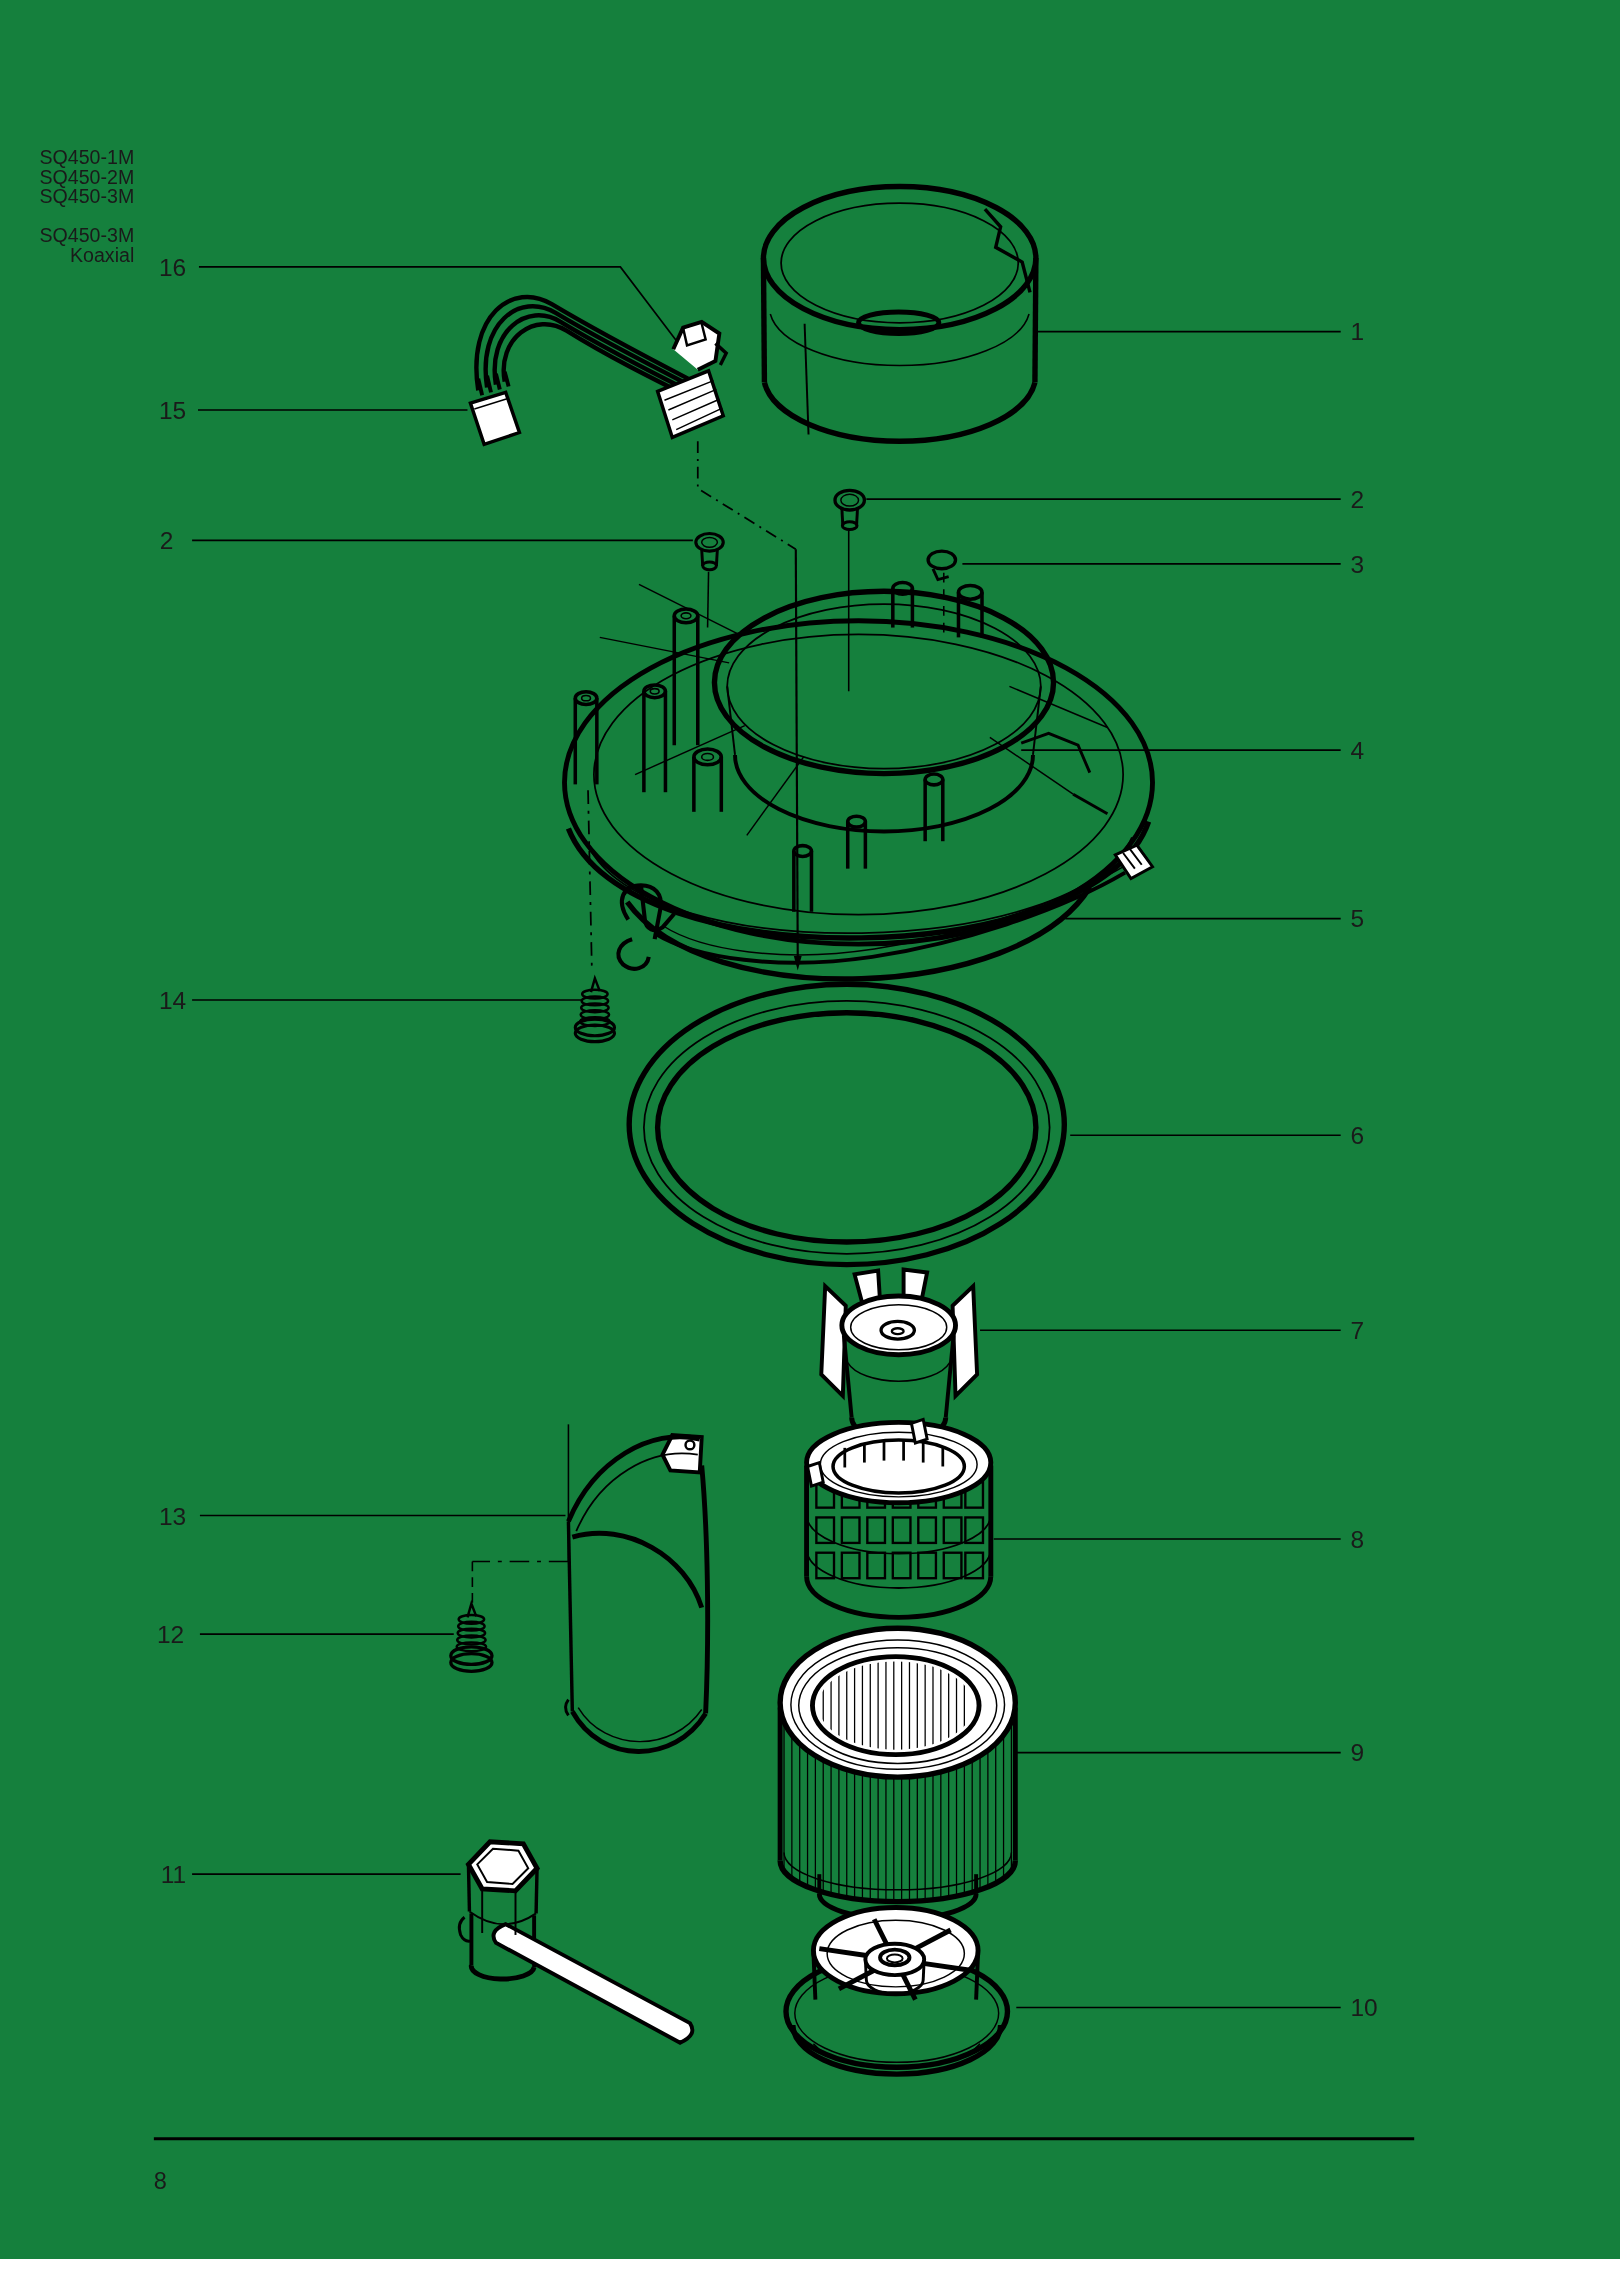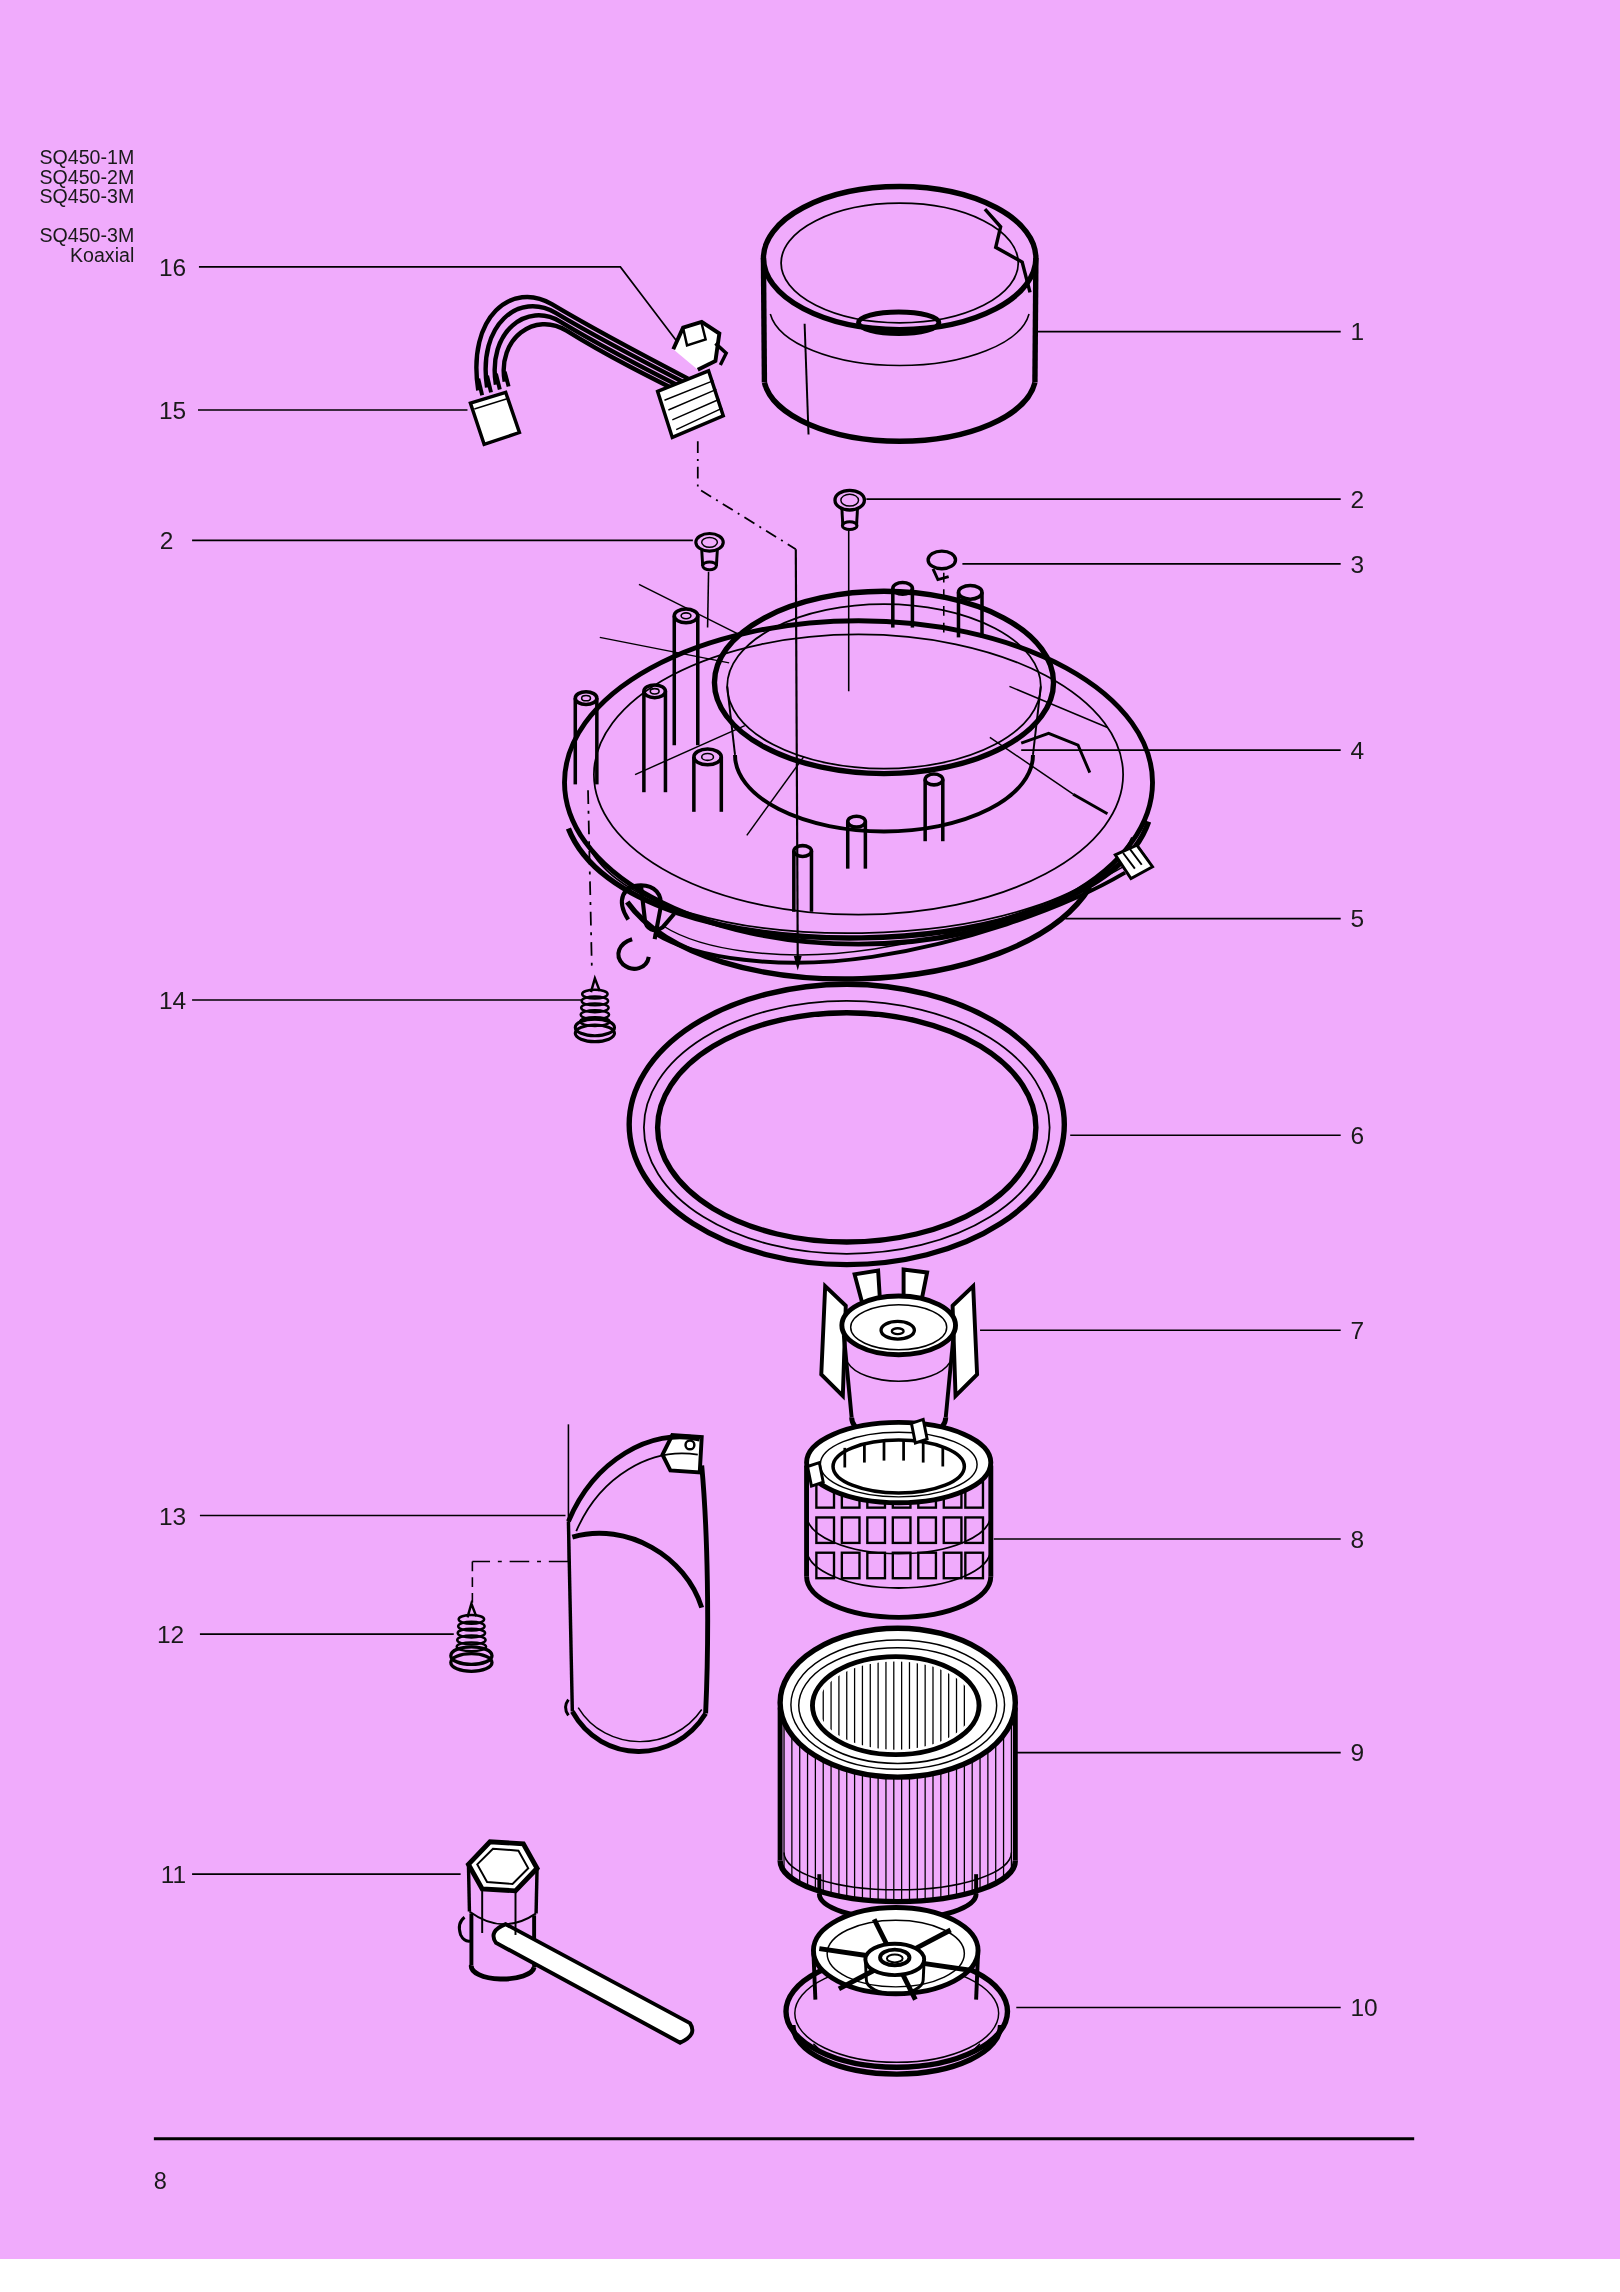--- a/index.html
+++ b/index.html
@@ -1,16 +1,16 @@
 <!DOCTYPE html>
 <html><head>
 <meta charset="utf-8">
 <style>
   html,body{margin:0;padding:0;background:#fff;}
-  .page{position:relative;width:1620px;height:2259px;background:#f0abfc;font-family:"Liberation Sans",sans-serif;}
+  .page{position:relative;width:1620px;height:2259px;background:#15803d;font-family:"Liberation Sans",sans-serif;}
   svg{position:absolute;left:0;top:0;}
   text{fill:#1a1a1a;}
   .callout{font-size:25px;}
   .hdr{font-size:20px;}
   .pg{font-size:24px;}
   .ln{stroke:#000;fill:none;}
 </style>
 </head>
 <body>
 

